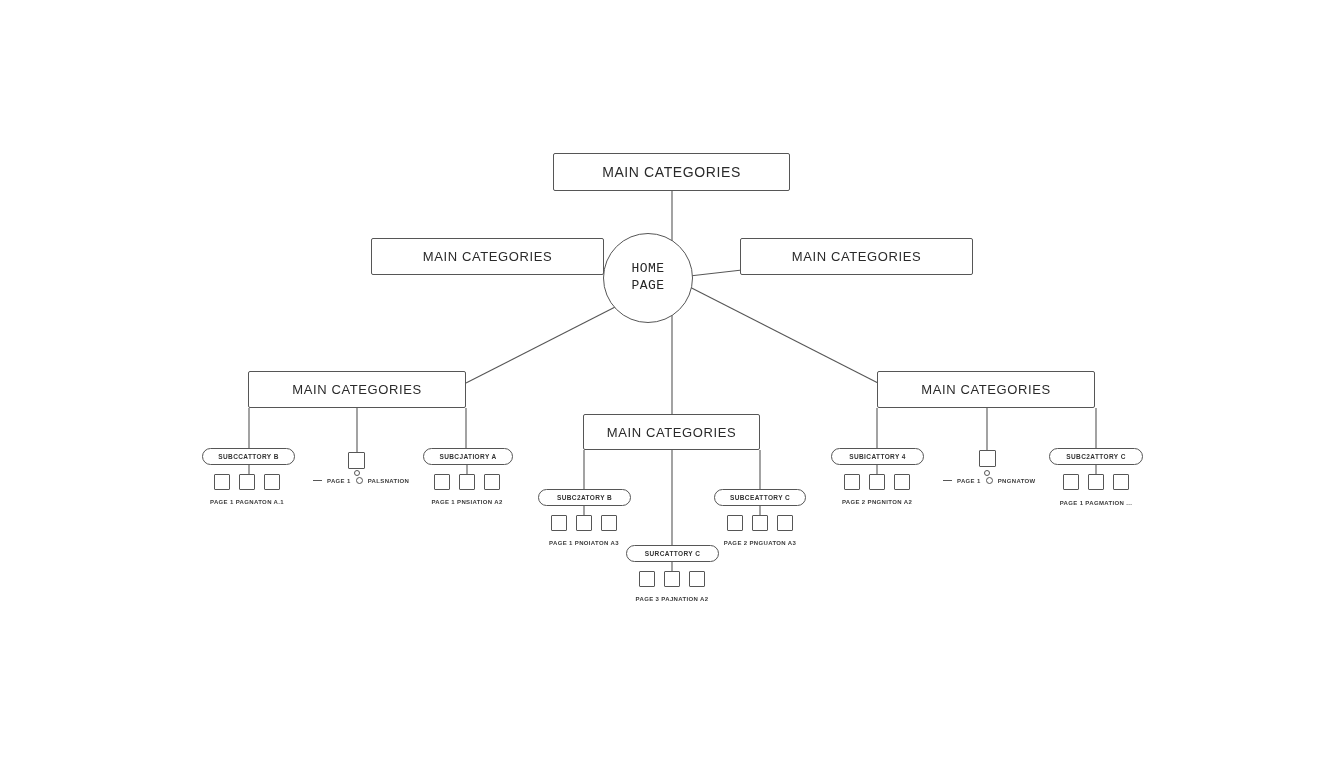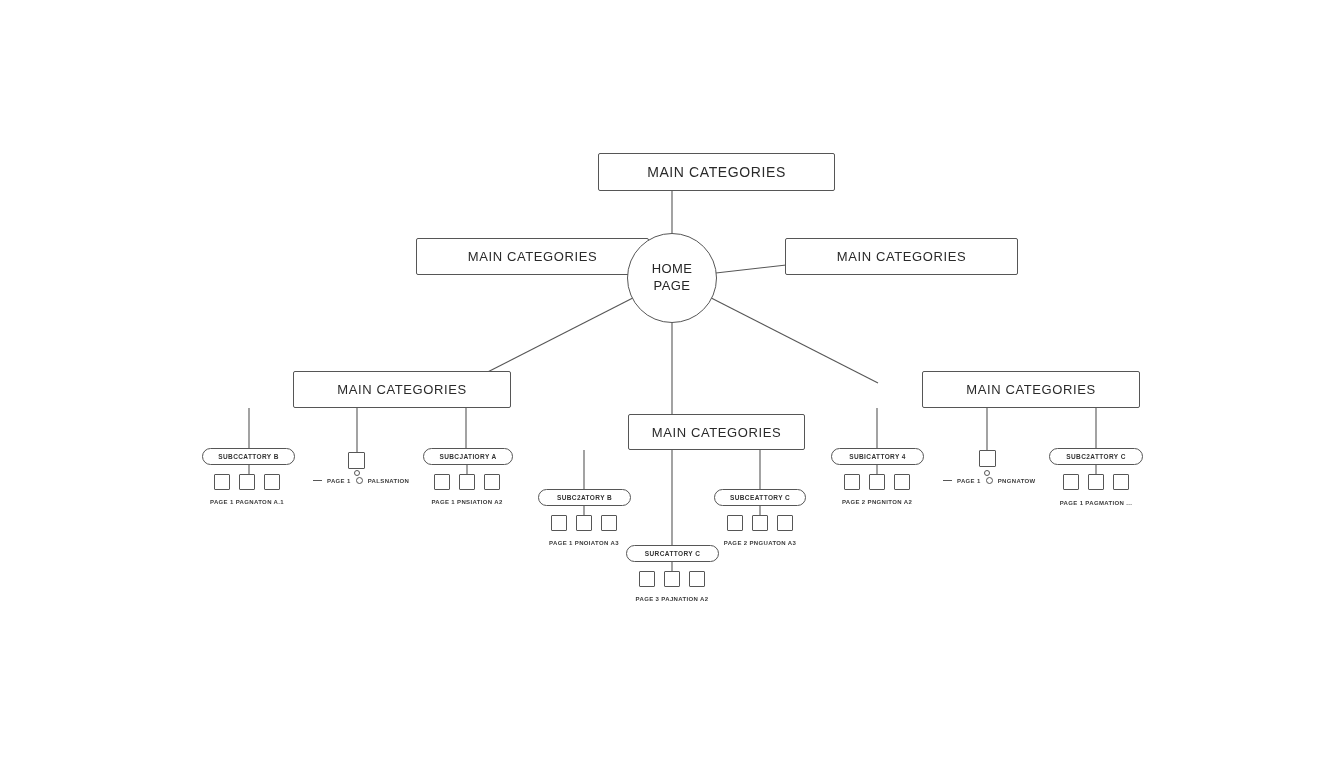--- a/index.html
+++ b/index.html
@@ -5,21 +5,21 @@
   html,body{margin:0;padding:0;background:#ffffff;}
   .canvas{
     position:relative;width:1344px;height:768px;background:#ffffff;
     font-family:"Liberation Sans", sans-serif;color:#262626;overflow:hidden;
   }
   svg.wires{position:absolute;left:0;top:0;z-index:0;}
   .node{position:absolute;z-index:1;box-sizing:border-box;}
   .box{
     background:#ffffff;border:1.3px solid #565656;border-radius:2px;
     display:flex;align-items:center;justify-content:center;
-    font-size:13px;letter-spacing:.6px;font-weight:500;color:#2a2a2a;margin-left:45px;
+    font-size:13px;letter-spacing:.6px;font-weight:500;color:#2a2a2a;
   }
   .box.big{font-size:14px;}
   .home{
     background:#ffffff;border:1.3px solid #565656;border-radius:50%;
     display:flex;align-items:center;justify-content:center;text-align:center;
   }
   .home span{display:block;width:50px;font-size:13px;line-height:1.3;letter-spacing:.4px;font-weight:500;}
   .pill{
     background:#ffffff;border:1.1px solid #565656;border-radius:9px;
     display:flex;align-items:center;justify-content:center;
@@ -73,21 +73,21 @@
       <line x1="1096" y1="465" x2="1096" y2="475"></line>
     </g>
   </svg>
 
   <div class="node box big" style="left:553px;top:153px;width:237px;height:38px;">MAIN CATEGORIES</div>
 
   <div class="node box" style="left:371px;top:238px;width:233px;height:37px;">MAIN CATEGORIES</div>
 
   <div class="node box" style="left:740px;top:238px;width:233px;height:37px;">MAIN CATEGORIES</div>
 
-  <div class="node home" style="left:627px;top:233px;width:90px;height:90px;">
+  <div class="node home" style="left:603px;top:233px;width:90px;height:90px;font-family:Liberation Mono, monospace;">
     <span>HOME PAGE</span>
   </div>
 
   <div class="node box" style="left:248px;top:371px;width:218px;height:37px;">MAIN CATEGORIES</div>
 
   <div class="node pill" style="left:202px;top:448px;width:93px;">SUBCCATTORY B</div>
   <div class="node thumbs" style="left:214px;top:474px;">
     <div class="sq"></div>
     <div class="sq"></div>
     <div class="sq"></div>

